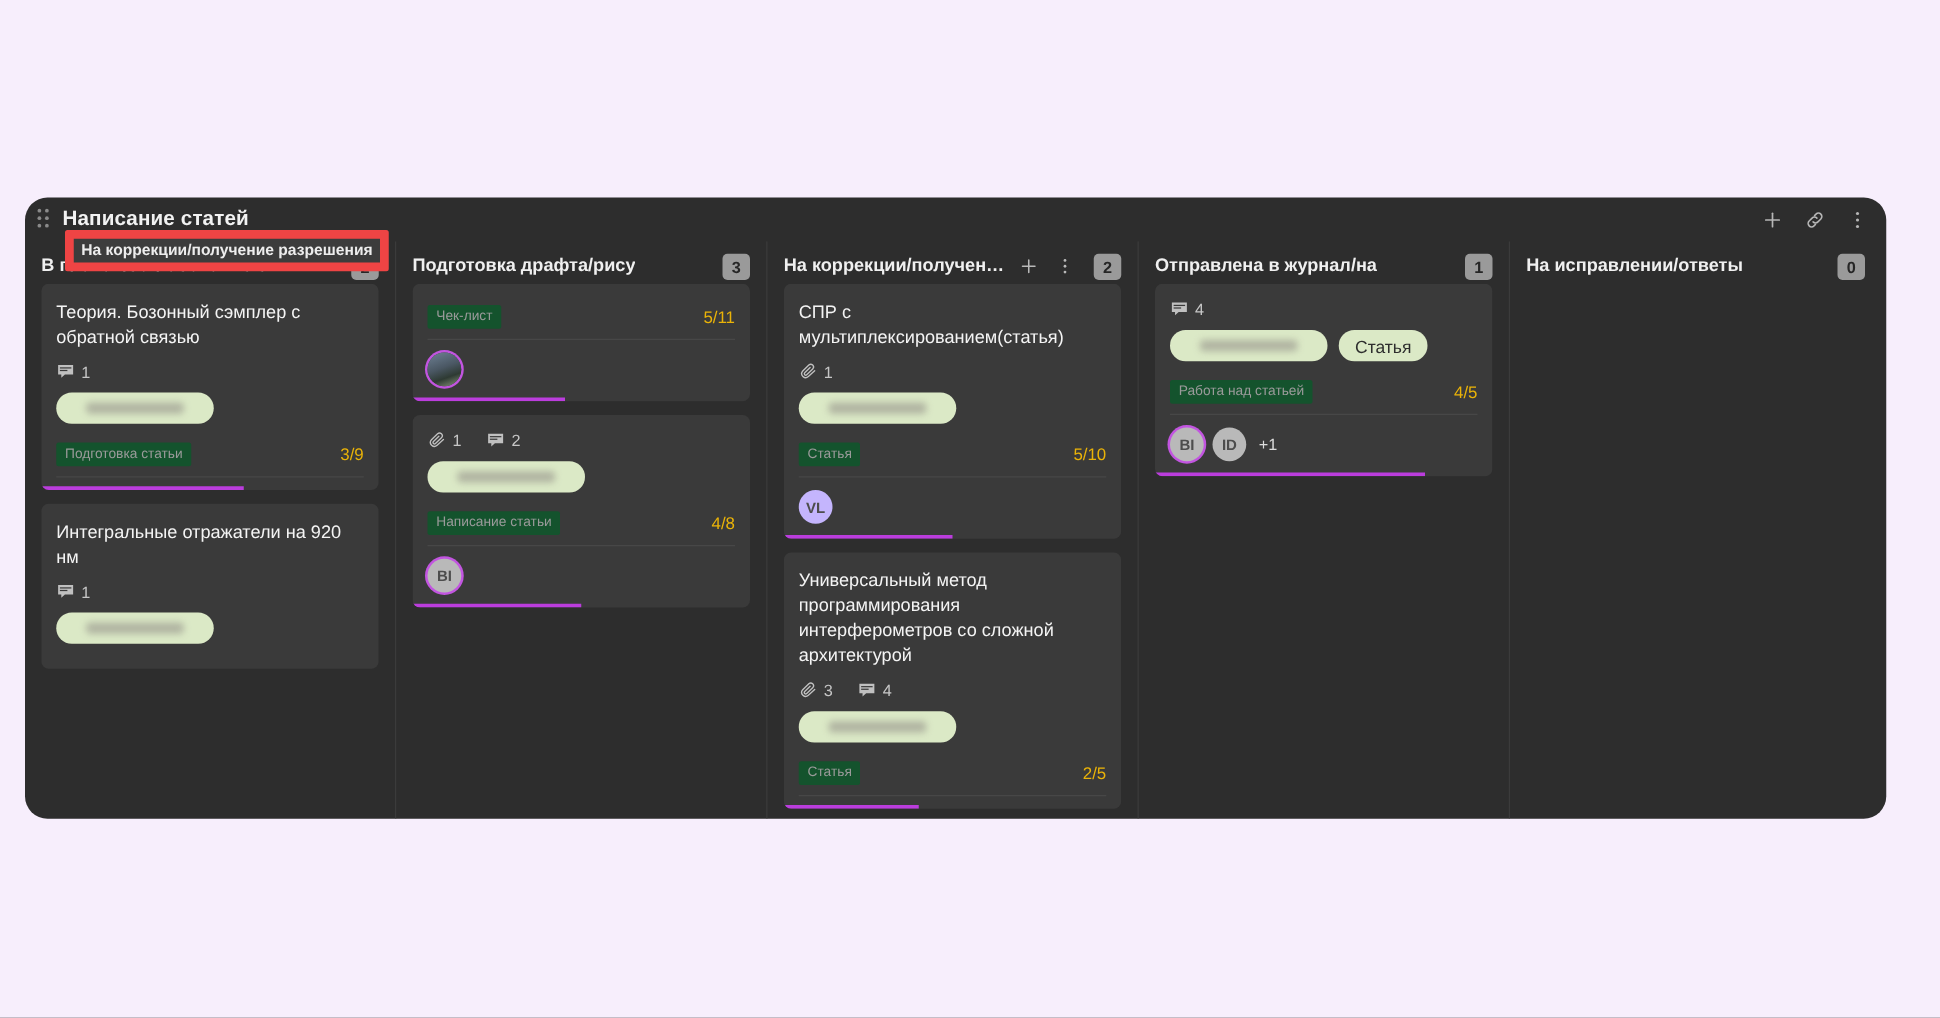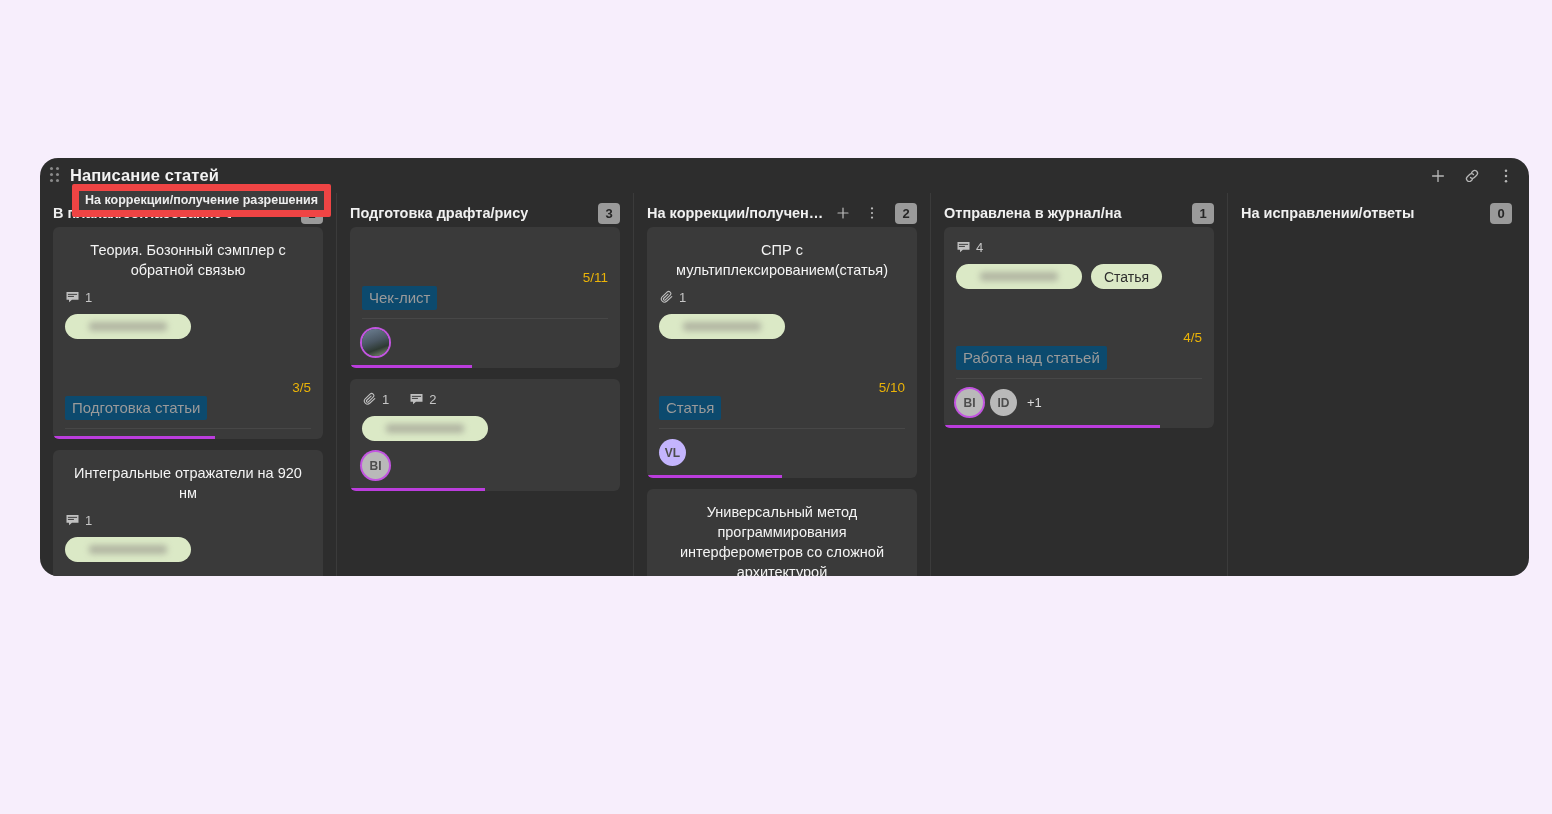--- a/index.html
+++ b/index.html
@@ -5,26 +5,25 @@
   * { box-sizing: border-box; margin: 0; padding: 0; }
   html, body {
     width: 1552px; height: 814px;
     background: #f7eefc;
     font-family: "Liberation Sans", "DejaVu Sans", sans-serif;
     overflow: hidden;
   }
 
   #board-window {
     position: absolute;
-    left: 40px; top: 158px;
-    width: 1489px; height: 418px;
+    left: 20px; top: 158px;
+    width: 1489px; height: 497px;
     background: #2d2d2d;
     border-radius: 18px;
     overflow: hidden;
-    text-align: center;
   }
 
   
   #board-header {
     position: relative;
     height: 35px;
     display: flex;
     align-items: center;
     padding: 0 14px 0 10px;
   }
@@ -194,25 +193,24 @@
 
   .checklist {
     display: flex;
     align-items: center;
     padding: 4px 0 8px 0;
     border-bottom: 1px solid #474747;
     margin-bottom: 10px;
   }
   .cl-name {
     color: #9a9a9a;
-    font-size: 15px;
-    background: #0c4a6e;
+    font-size: 11px;
+    background: #14532d;
     padding: 3px 7px 4px 7px;
     border-radius: 2px;
-    margin-top: 42px;
   }
   .cl-frac {
     margin-left: auto;
     color: #eab308;
     font-size: 13.5px;
   }
 
   .avatars {
     display: flex;
     align-items: center;
@@ -309,21 +307,21 @@
                 <span>1</span>
               </div>
             </div>
             <div class="labels">
               <div class="label-pill blurred">
                 <span></span>
               </div>
             </div>
             <div class="checklist">
               <span class="cl-name">Подготовка статьи</span>
-              <span class="cl-frac">3/5</span>
+              <span class="cl-frac">3/9</span>
             </div>
             <div class="progress-track">
               <div class="progress-fill" style="width: 60%;"></div>
             </div>
           </div>
           <div class="card" style="padding-bottom: 9px;">
             <div class="card-title">Интегральные отражатели на 920 нм</div>
             <div class="badges">
               <div class="badge">
                 <span class="bicon">
@@ -380,20 +378,24 @@
                     <rect x="3.1" y="6.3" width="6.4" height="1.05" fill="#3a3a3a"></rect>
                   </svg>
                 </span>
                 <span>2</span>
               </div>
             </div>
             <div class="labels">
               <div class="label-pill blurred">
                 <span></span>
               </div>
+            </div>
+            <div class="checklist">
+              <span class="cl-name">Написание статьи</span>
+              <span class="cl-frac">4/8</span>
             </div>
             <div class="avatars">
               <div class="avatar ring" style="background: rgb(185, 185, 185);">BI</div>
             </div>
             <div class="progress-track">
               <div class="progress-fill" style="width: 50%;"></div>
             </div>
           </div>
         </div>
       </div>

